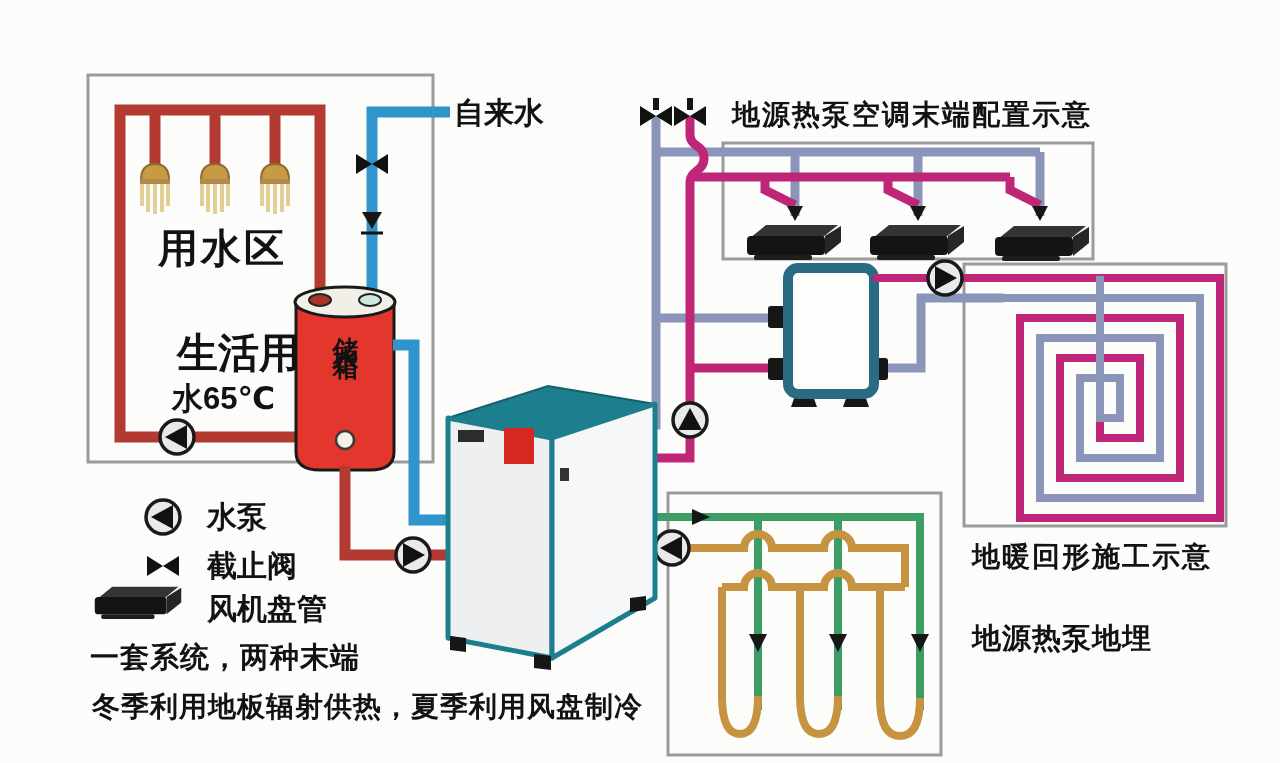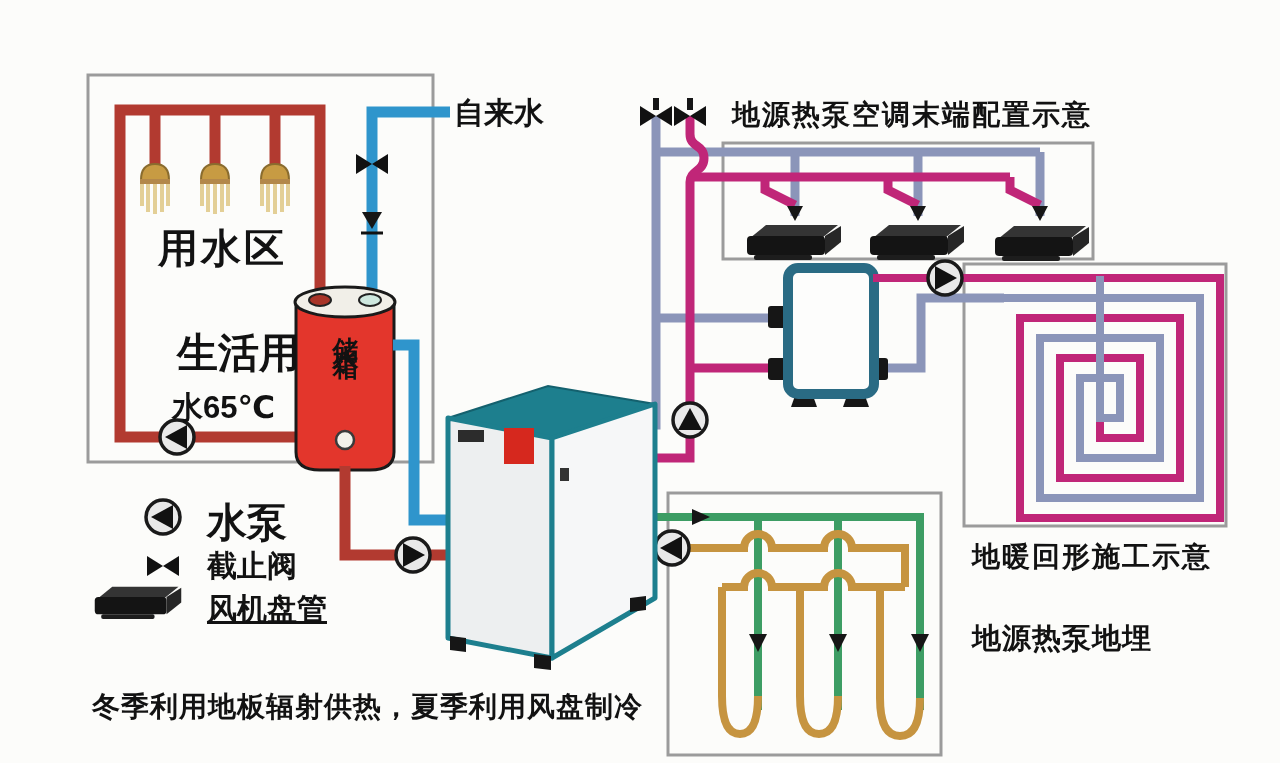--- a/index.html
+++ b/index.html
@@ -154,23 +154,24 @@
   <g>
     <use href="#pump" transform="translate(163,517)"></use>
     <use href="#valve" transform="translate(163,566)"></use>
     <use href="#fancoil" transform="translate(92,584) scale(0.92)"></use>
   </g>
 </svg>
 
 <div class="lbl" style="left:454px;top:96px;font-size:30px;">自来水</div>
 <div class="lbl" style="left:158px;top:226px;font-size:40px;letter-spacing:3px;">用水区</div>
 <div class="lbl" style="left:177px;top:331px;font-size:41px;">生活用</div>
-<div class="lbl" style="left:172px;top:391px;font-size:31px;">水65℃</div>
+<div class="lbl" style="left:172px;top:382px;font-size:31px;">水65℃</div>
 <div class="lbl vert" style="left:331px;top:316px;font-size:26px;letter-spacing:9px;">储水箱</div>
 <div class="lbl" style="left:732px;top:99px;font-size:28px;letter-spacing:2px;">地源热泵空调末端配置示意</div>
 <div class="lbl" style="left:972px;top:541px;font-size:28px;letter-spacing:2px;">地暖回形施工示意</div>
 <div class="lbl" style="left:972px;top:622px;font-size:29px;letter-spacing:1px;">地源热泵地埋</div>
-<div class="lbl" style="left:207px;top:500px;font-size:40px;text-align:right;">水泵</div>
+<div class="lbl" style="left:207px;top:500px;font-size:30px;text-align:right;">水泵</div>
 <div class="lbl" style="left:207px;top:549px;font-size:30px;">截止阀</div>
-<div class="lbl" style="left:207px;top:592px;font-size:30px;text-decoration:underline;">风机盘管</div>
+<div class="lbl" style="left:207px;top:592px;font-size:30px;">风机盘管</div>
+<div class="lbl" style="left:90px;top:641px;font-size:29px;letter-spacing:1px;">一套系统，两种末端</div>
 <div class="lbl" style="left:92px;top:691px;font-size:28px;letter-spacing:1px;text-align:right;">冬季利用地板辐射供热，夏季利用风盘制冷</div>
 
 </div>
 
 </body></html>

